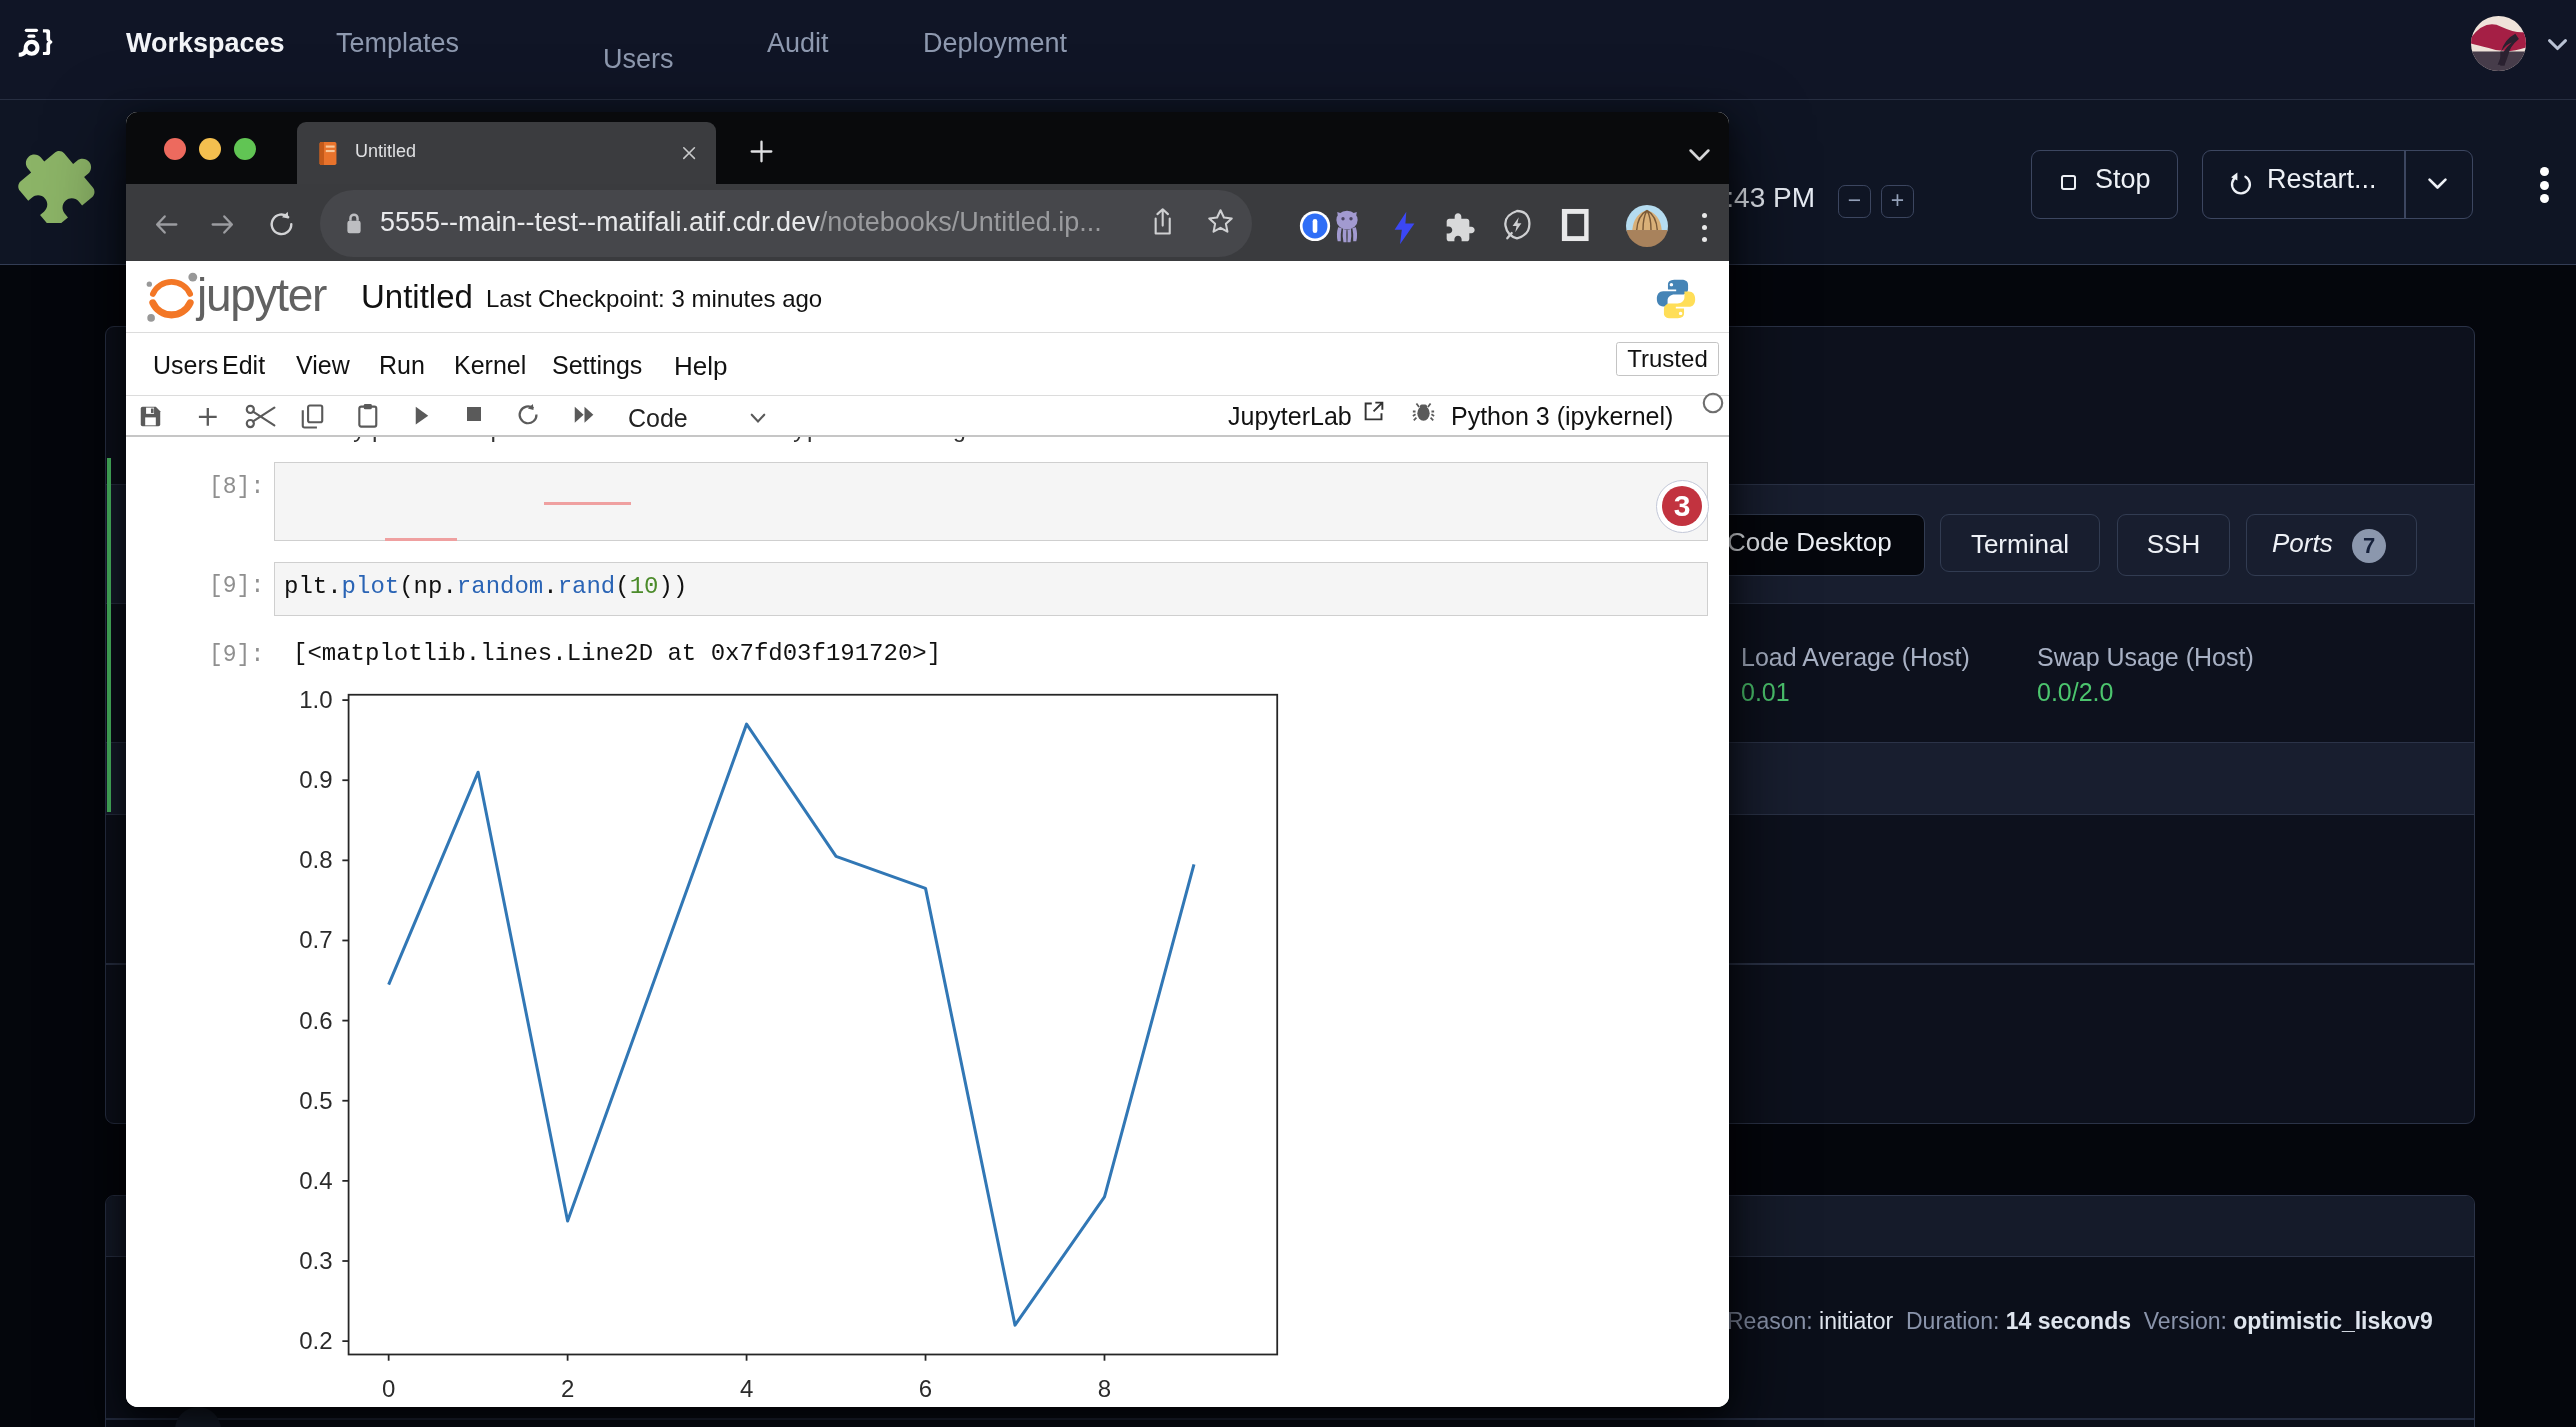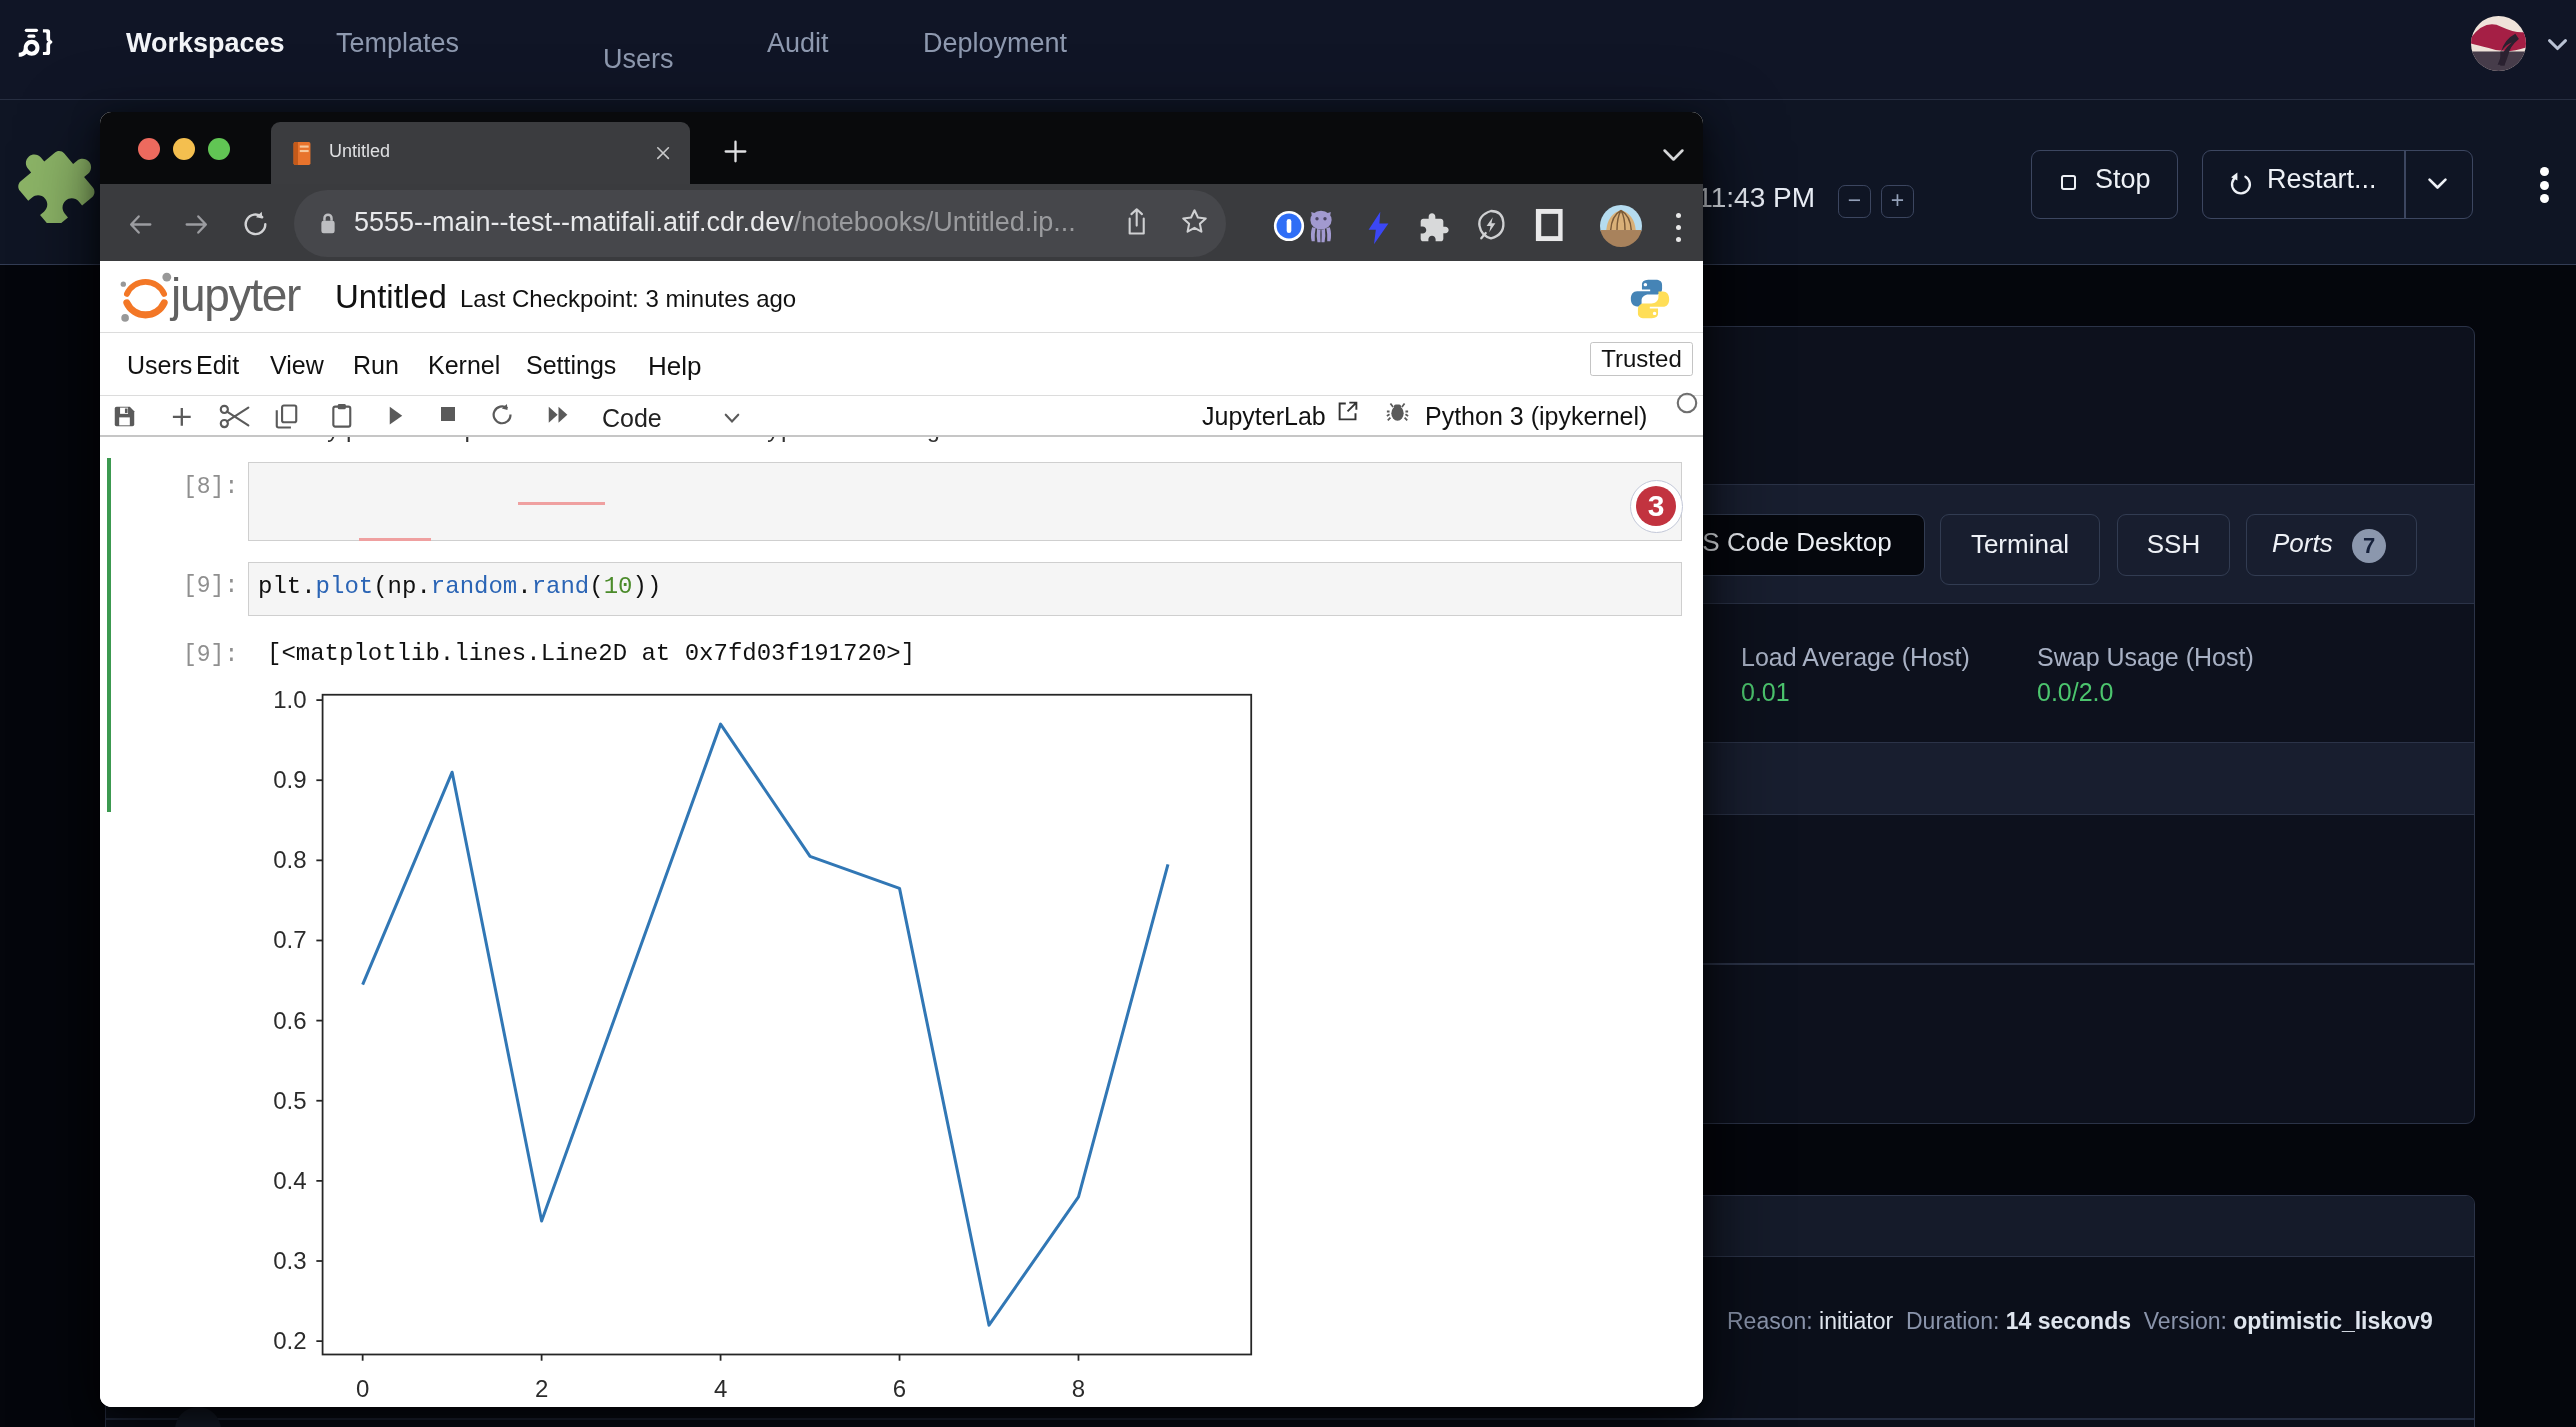--- a/index.html
+++ b/index.html
@@ -9,21 +9,21 @@
   
   #nav{left:0;top:0;width:2576px;height:100px;background:#101526;border-bottom:1.8px solid #272e41;box-sizing:border-box;}
   .navlink{top:0;height:86px;line-height:86px;font-size:27px;color:#8e99af;}
   
   #band{left:0;top:100px;width:2576px;height:165px;background:#0f1524;border-bottom:1.8px solid #333d55;box-sizing:border-box;}
   .obtn{box-sizing:border-box;border:1.8px solid #3c4660;border-radius:9px;color:#eef1f6;}
   
   .card{box-sizing:border-box;border:1.8px solid #2b3348;border-radius:9px;background:#0d111d;}
   .crow{position:absolute;left:0;width:100%;box-sizing:border-box;}
   
-  #win{left:100px;top:112px;width:1603px;height:1295px;border-radius:11.6px;background:#fff;overflow:hidden;
+  #win{left:126px;top:112px;width:1603px;height:1295px;border-radius:11.6px;background:#fff;overflow:hidden;
        box-shadow:0 27px 80px rgba(0,0,0,.65),0 7.1px 27px rgba(0,0,0,.55);}
   #tabstrip{left:0;top:0;width:100%;height:72px;background:#090a0c;}
   #tbar{left:0;top:72px;width:100%;height:77px;background:#3a3b3e;}
   .mono{font-family:"Liberation Mono",monospace;}
 </style>
 </head>
 <body>
 <div id="stage">
 
   <div id="band" class="abs"></div>
@@ -93,21 +93,21 @@
 
   <div class="abs card" id="card1" style="left:105px;top:326px;width:2370px;height:798px;overflow:hidden;">
     <div class="crow" style="top:0;height:157px;"></div>
     <div class="crow" style="top:157px;height:120px;background:#181e2f;border-top:1.8px solid #2b3348;border-bottom:1.8px solid #2b3348;"></div>
     <div class="crow" style="top:415px;height:73px;background:#181e2f;border-top:1.8px solid #2b3348;border-bottom:1.8px solid #2b3348;"></div>
     <div class="crow" style="top:636px;height:1.8px;background:#2b3348;"></div>
   </div>
 
   <div class="abs" style="left:1576px;top:514px;width:349px;height:62px;background:#05070d;border:1.8px solid #323c52;border-radius:9px;box-sizing:border-box;"></div>
   <div class="abs" style="left:1685px;top:527px;font-size:26px;color:#eef1f6;">VS Code Desktop</div>
-  <div class="abs obtn" style="left:1940px;top:514px;width:160px;height:71px;border-width:1.8px;border-color:#323c52;text-align:center;line-height:59px;font-size:26px;">Terminal</div>
+  <div class="abs obtn" style="left:1940px;top:514px;width:160px;height:58px;border-width:1.8px;border-color:#323c52;text-align:center;line-height:59px;font-size:26px;">Terminal</div>
   <div class="abs obtn" style="left:2117px;top:514px;width:113px;height:62px;border-width:1.8px;border-color:#323c52;text-align:center;line-height:59px;font-size:26px;">SSH</div>
   <div class="abs obtn" style="left:2246px;top:514px;width:171px;height:62px;border-width:1.8px;border-color:#323c52;font-size:26px;">
       <span style="position:absolute;left:25px;top:13.4px;font-style:italic;">Ports</span>
     </div>
   <div class="abs" style="left:2352px;top:529px;width:34px;height:34px;border-radius:50%;background:#8b97ad;color:#15203a;font-size:22px;font-weight:600;text-align:center;line-height:34px;">7</div>
 
   <div class="abs" style="left:1741px;top:643px;font-size:25px;color:#a8b1c4;">Load Average (Host)</div>
   <div class="abs" style="left:1741px;top:678px;font-size:25px;color:#4cc56e;">0.01</div>
   <div class="abs" style="left:2037px;top:643px;font-size:25px;color:#a8b1c4;text-align:right;">Swap Usage (Host)</div>
   <div class="abs" style="left:2037px;top:678px;font-size:25px;color:#4cc56e;">0.0/2.0</div>

